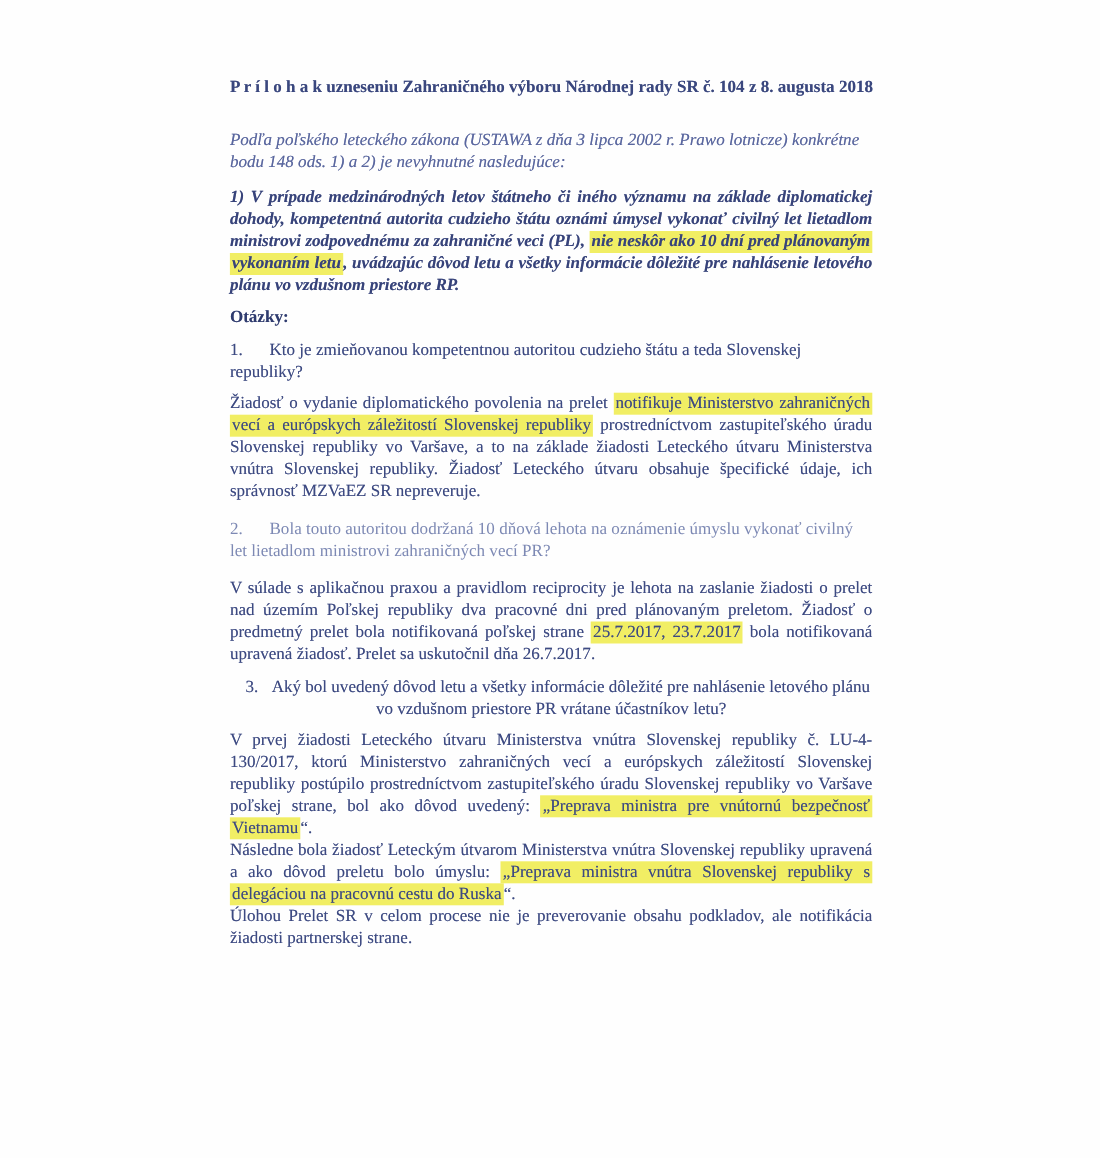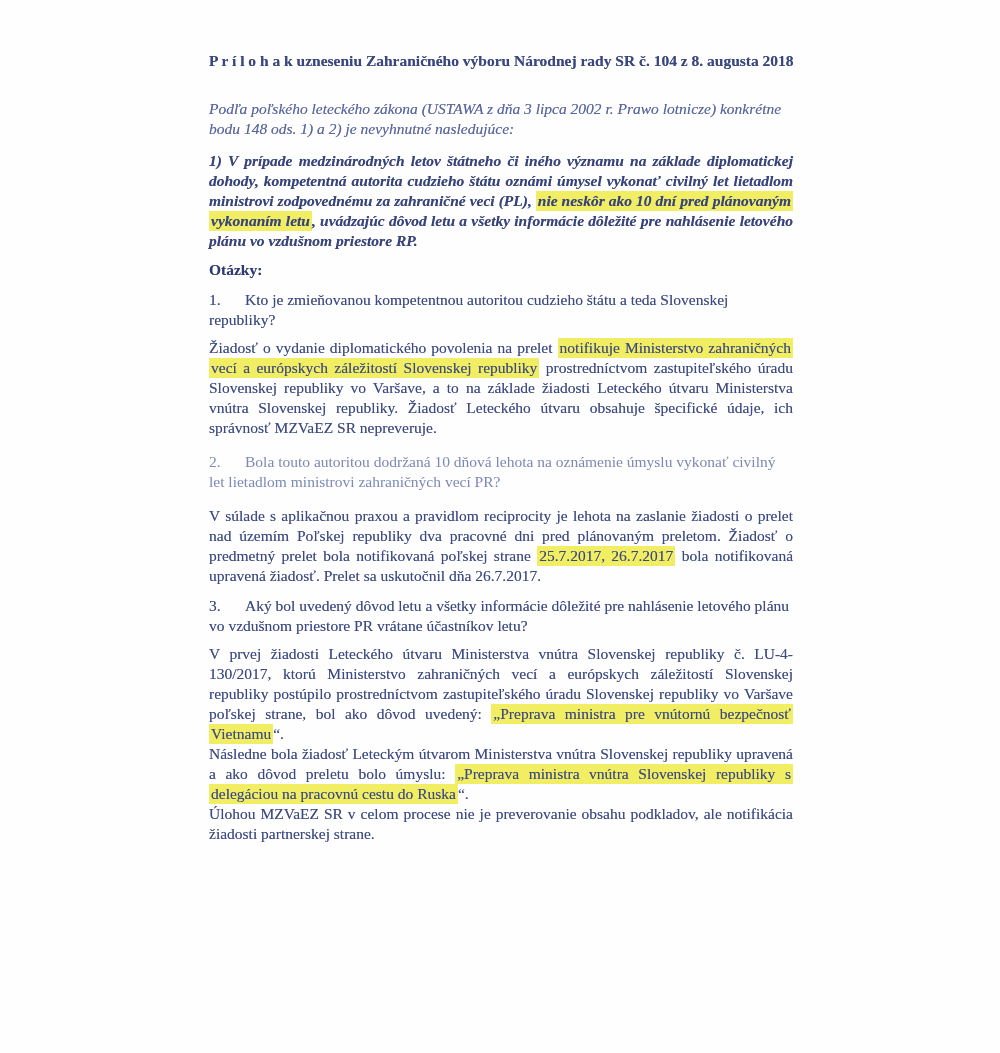--- a/index.html
+++ b/index.html
@@ -5,21 +5,21 @@
   html,body{margin:0;padding:0;background:#ffffff;}
   .page{
     position:relative;
     width:1000px;height:1053px;
     background:#fefefe;
     font-family:"Liberation Serif","DejaVu Serif",serif;
     color:#3d4a82;
     overflow:hidden;
   }
   .content{
-    position:absolute;left:209px;top:51px;width:584px;
+    position:absolute;left:209px;top:70px;width:584px;
   }
   .content p{
     margin:0;
     font-size:15.5px;
     line-height:20px;
     text-shadow:0 0 0.6px rgba(61,74,130,0.55);
   }
   .doc-header{
     font-weight:bold;
     font-size:15px;
@@ -43,21 +43,21 @@
   .qheading{
     font-weight:bold;
     font-size:16px;
     color:#2f3b6e;
     margin-bottom:10px !important;
     font-family:Liberation Serif, serif;
   }
   .question{margin-bottom:8px !important;}
   .q1{margin-bottom:8px !important;}
   .q2{margin-bottom:14px !important;}
-  .q3{margin-bottom:8px !important;}
+  .q3{margin-bottom:8px !important;text-align:center;}
   .qnum{display:inline-block;width:36px;}
   .faint{color:#7d89b4;text-shadow:none !important;}
   .answer{text-align:justify;}
   .a1{margin-bottom:14px !important;}
   .a2{margin-bottom:10px !important;}
   .hl{
     background:#f1ee64;
     color:inherit;
     padding:1px 2px 2px 2px;
     box-decoration-break:clone;
@@ -78,26 +78,26 @@
 
 
     <p class="qheading">Otázky:</p>
 
     <p class="question q1"><span class="qnum">1.</span><span>Kto je zmieňovanou kompetentnou autoritou cudzieho štátu a teda Slovenskej republiky?</span></p>
 
     <p class="answer a1"><span>Žiadosť o vydanie diplomatického povolenia na prelet </span><mark class="hl">notifikuje Ministerstvo zahraničných vecí a európskych záležitostí Slovenskej republiky</mark><span> prostredníctvom zastupiteľského úradu Slovenskej republiky vo Varšave, a to na základe žiadosti Leteckého útvaru Ministerstva vnútra Slovenskej republiky. Žiadosť Leteckého útvaru obsahuje špecifické údaje, ich správnosť MZVaEZ SR nepreveruje.</span></p>
 
     <p class="question q2 faint"><span class="qnum">2.</span><span>Bola touto autoritou dodržaná 10 dňová lehota na oznámenie úmyslu vykonať civilný let lietadlom ministrovi zahraničných vecí PR?</span></p>
 
-    <p class="answer a2"><span>V súlade s aplikačnou praxou a pravidlom reciprocity je lehota na zaslanie žiadosti o prelet nad územím Poľskej republiky dva pracovné dni pred plánovaným preletom. Žiadosť o predmetný prelet bola notifikovaná poľskej strane </span><mark class="hl">25.7.2017, 26.7.2017</mark><span> bola notifikovaná upravená žiadosť. Prelet sa uskutočnil dňa 26.7.2017.</span></p>
+    <p class="answer a2"><span>V súlade s aplikačnou praxou a pravidlom reciprocity je lehota na zaslanie žiadosti o prelet nad územím Poľskej republiky dva pracovné dni pred plánovaným preletom. Žiadosť o predmetný prelet bola notifikovaná poľskej strane </span><mark class="hl">25.7.2017, 23.7.2017</mark><span> bola notifikovaná upravená žiadosť. Prelet sa uskutočnil dňa 26.7.2017.</span></p>
 
     <p class="question q3"><span class="qnum">3.</span><span>Aký bol uvedený dôvod letu a všetky informácie dôležité pre nahlásenie letového plánu vo vzdušnom priestore PR vrátane účastníkov letu?</span></p>
 
     <p class="answer"><span>V prvej žiadosti Leteckého útvaru Ministerstva vnútra Slovenskej republiky č. LU-4-130/2017, ktorú Ministerstvo zahraničných vecí a európskych záležitostí Slovenskej republiky postúpilo prostredníctvom zastupiteľského úradu Slovenskej republiky vo Varšave poľskej strane, bol ako dôvod uvedený: </span><mark class="hl">„Preprava ministra pre vnútornú bezpečnosť Vietnamu</mark><span>“.</span></p>
 
     <p class="answer"><span>Následne bola žiadosť Leteckým útvarom Ministerstva vnútra Slovenskej republiky upravená a ako dôvod preletu bolo úmyslu: </span><mark class="hl">„Preprava ministra vnútra Slovenskej republiky s delegáciou na pracovnú cestu do Ruska</mark><span>“.</span></p>
 
 
 
-    <p class="answer">Úlohou MZVaEZ SR v celom procese nie je preverovanie obsahu podkladov, ale notifikácia žiadosti partnerskej strane.</p>
+    <p class="answer">Úlohou Prelet SR v celom procese nie je preverovanie obsahu podkladov, ale notifikácia žiadosti partnerskej strane.</p>
 
   </div>
 </div>
 
 </body></html>

